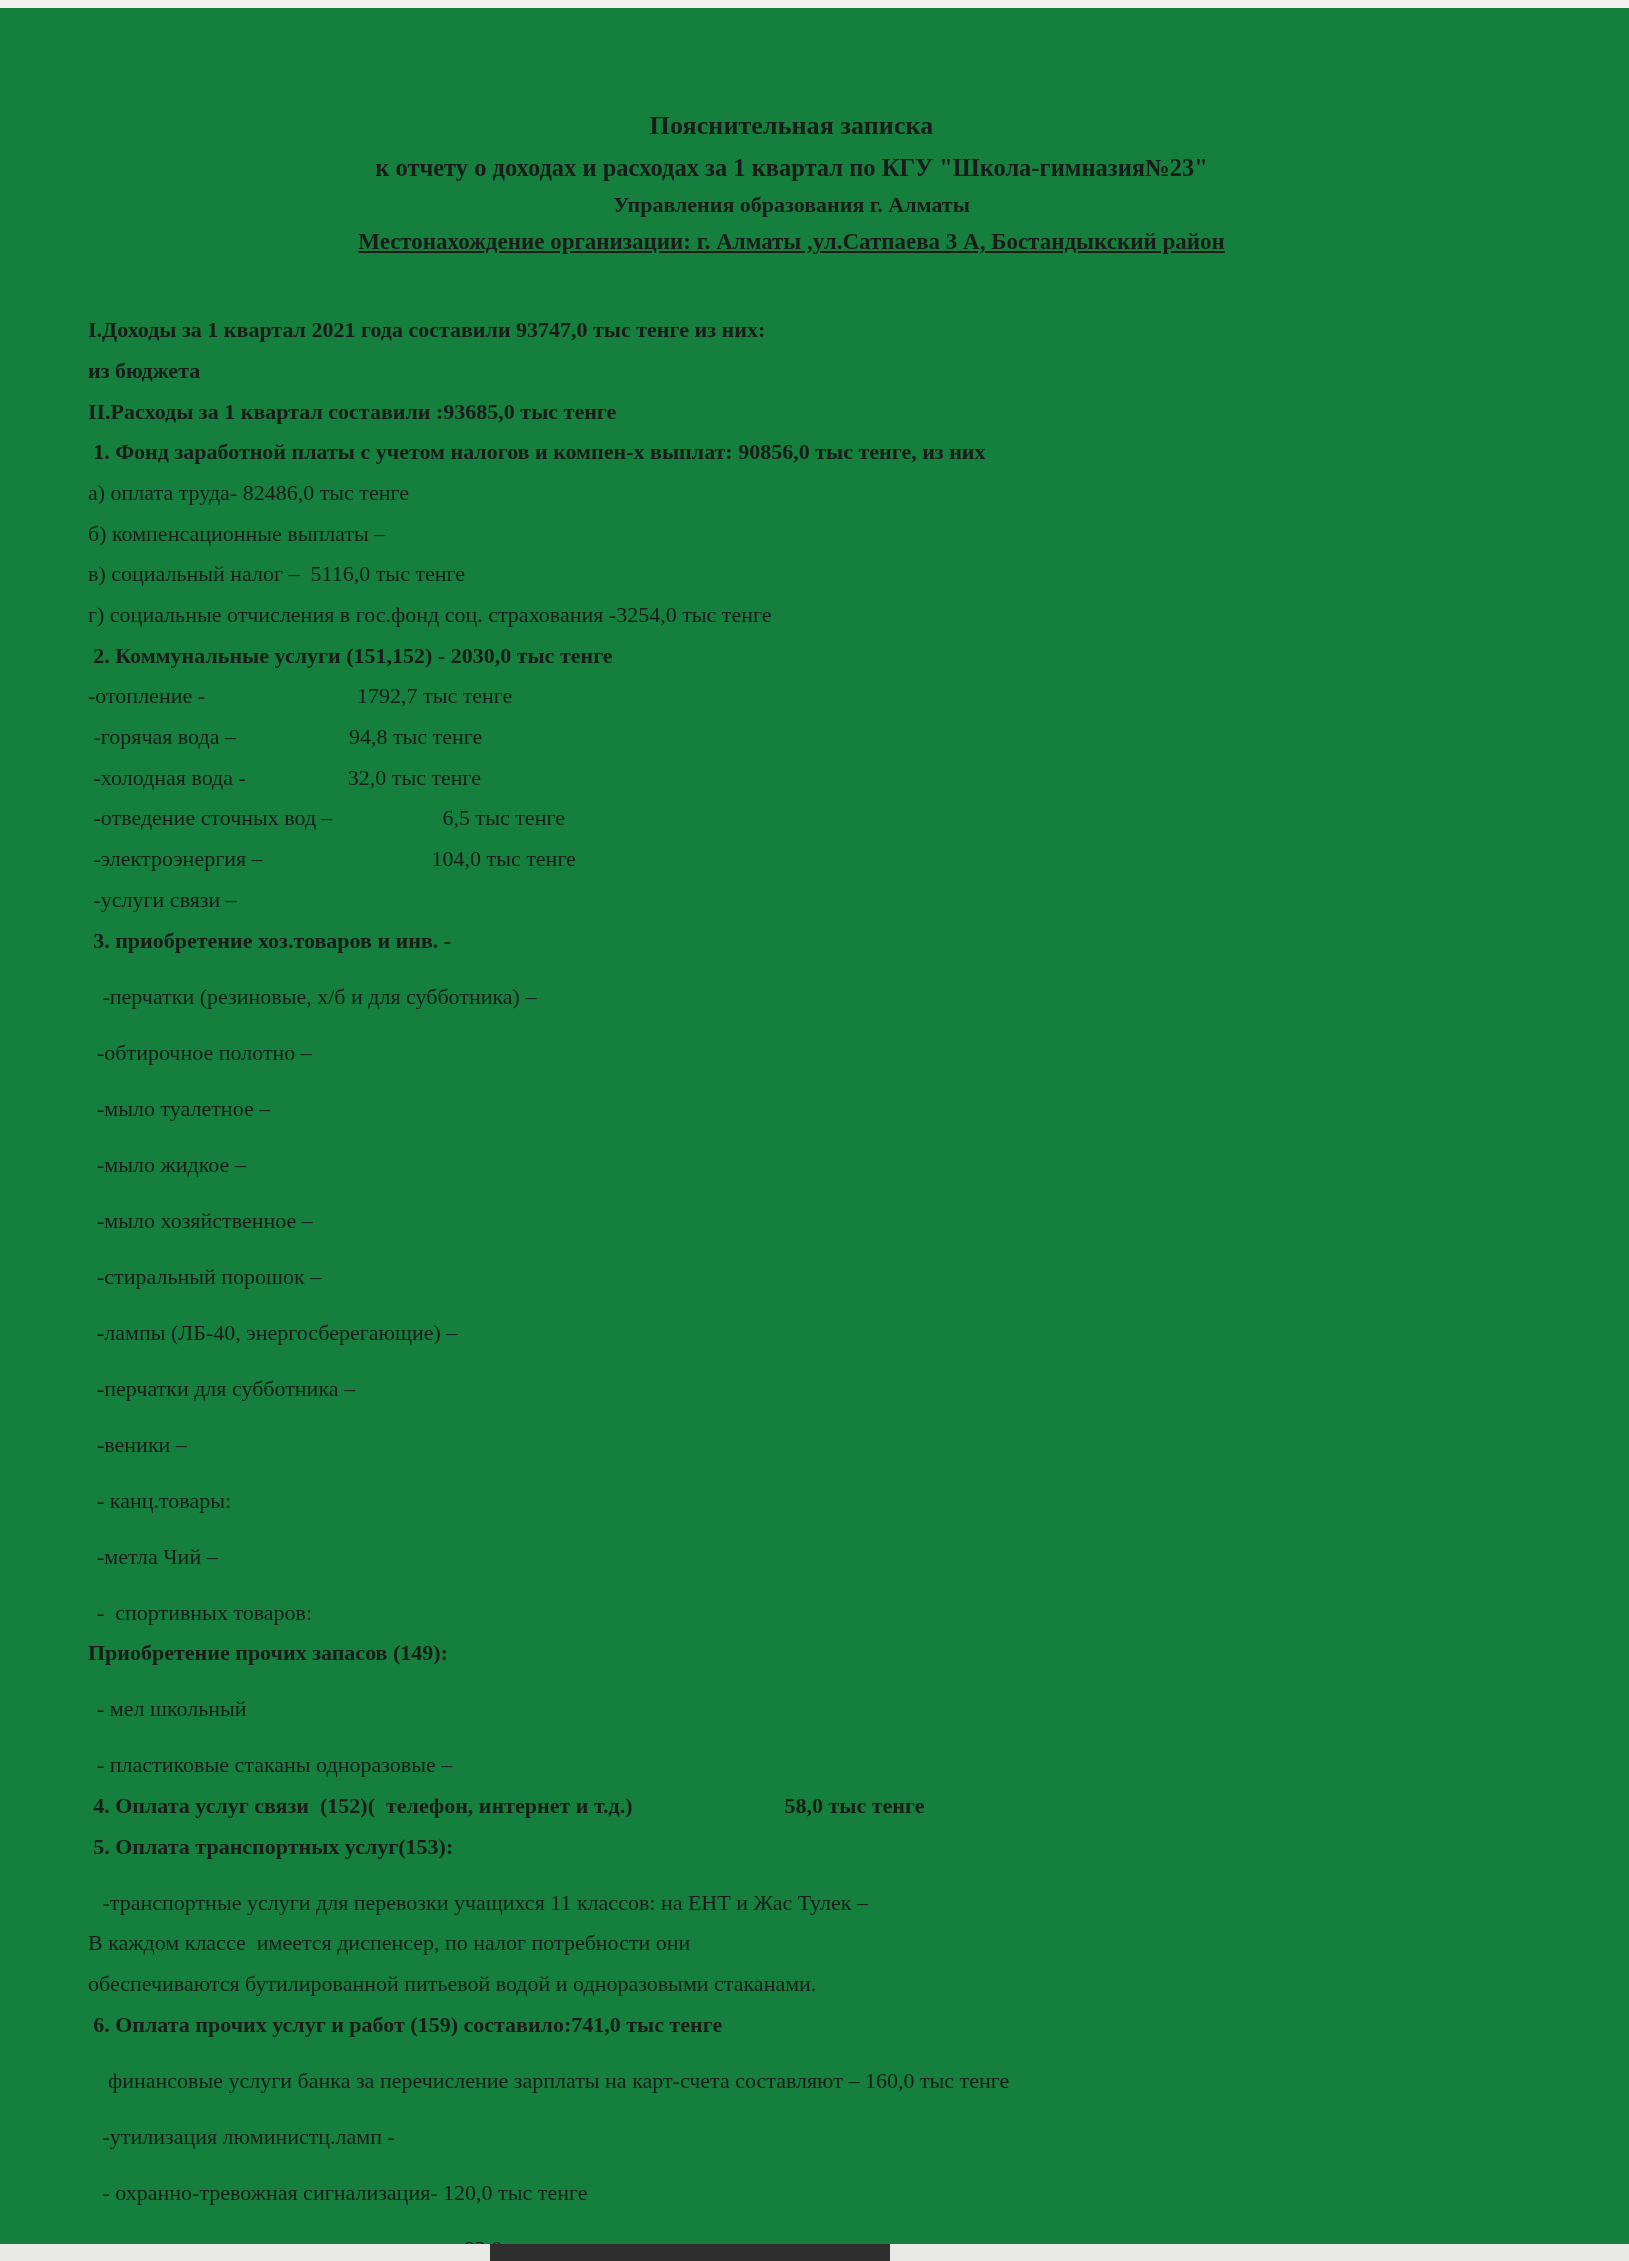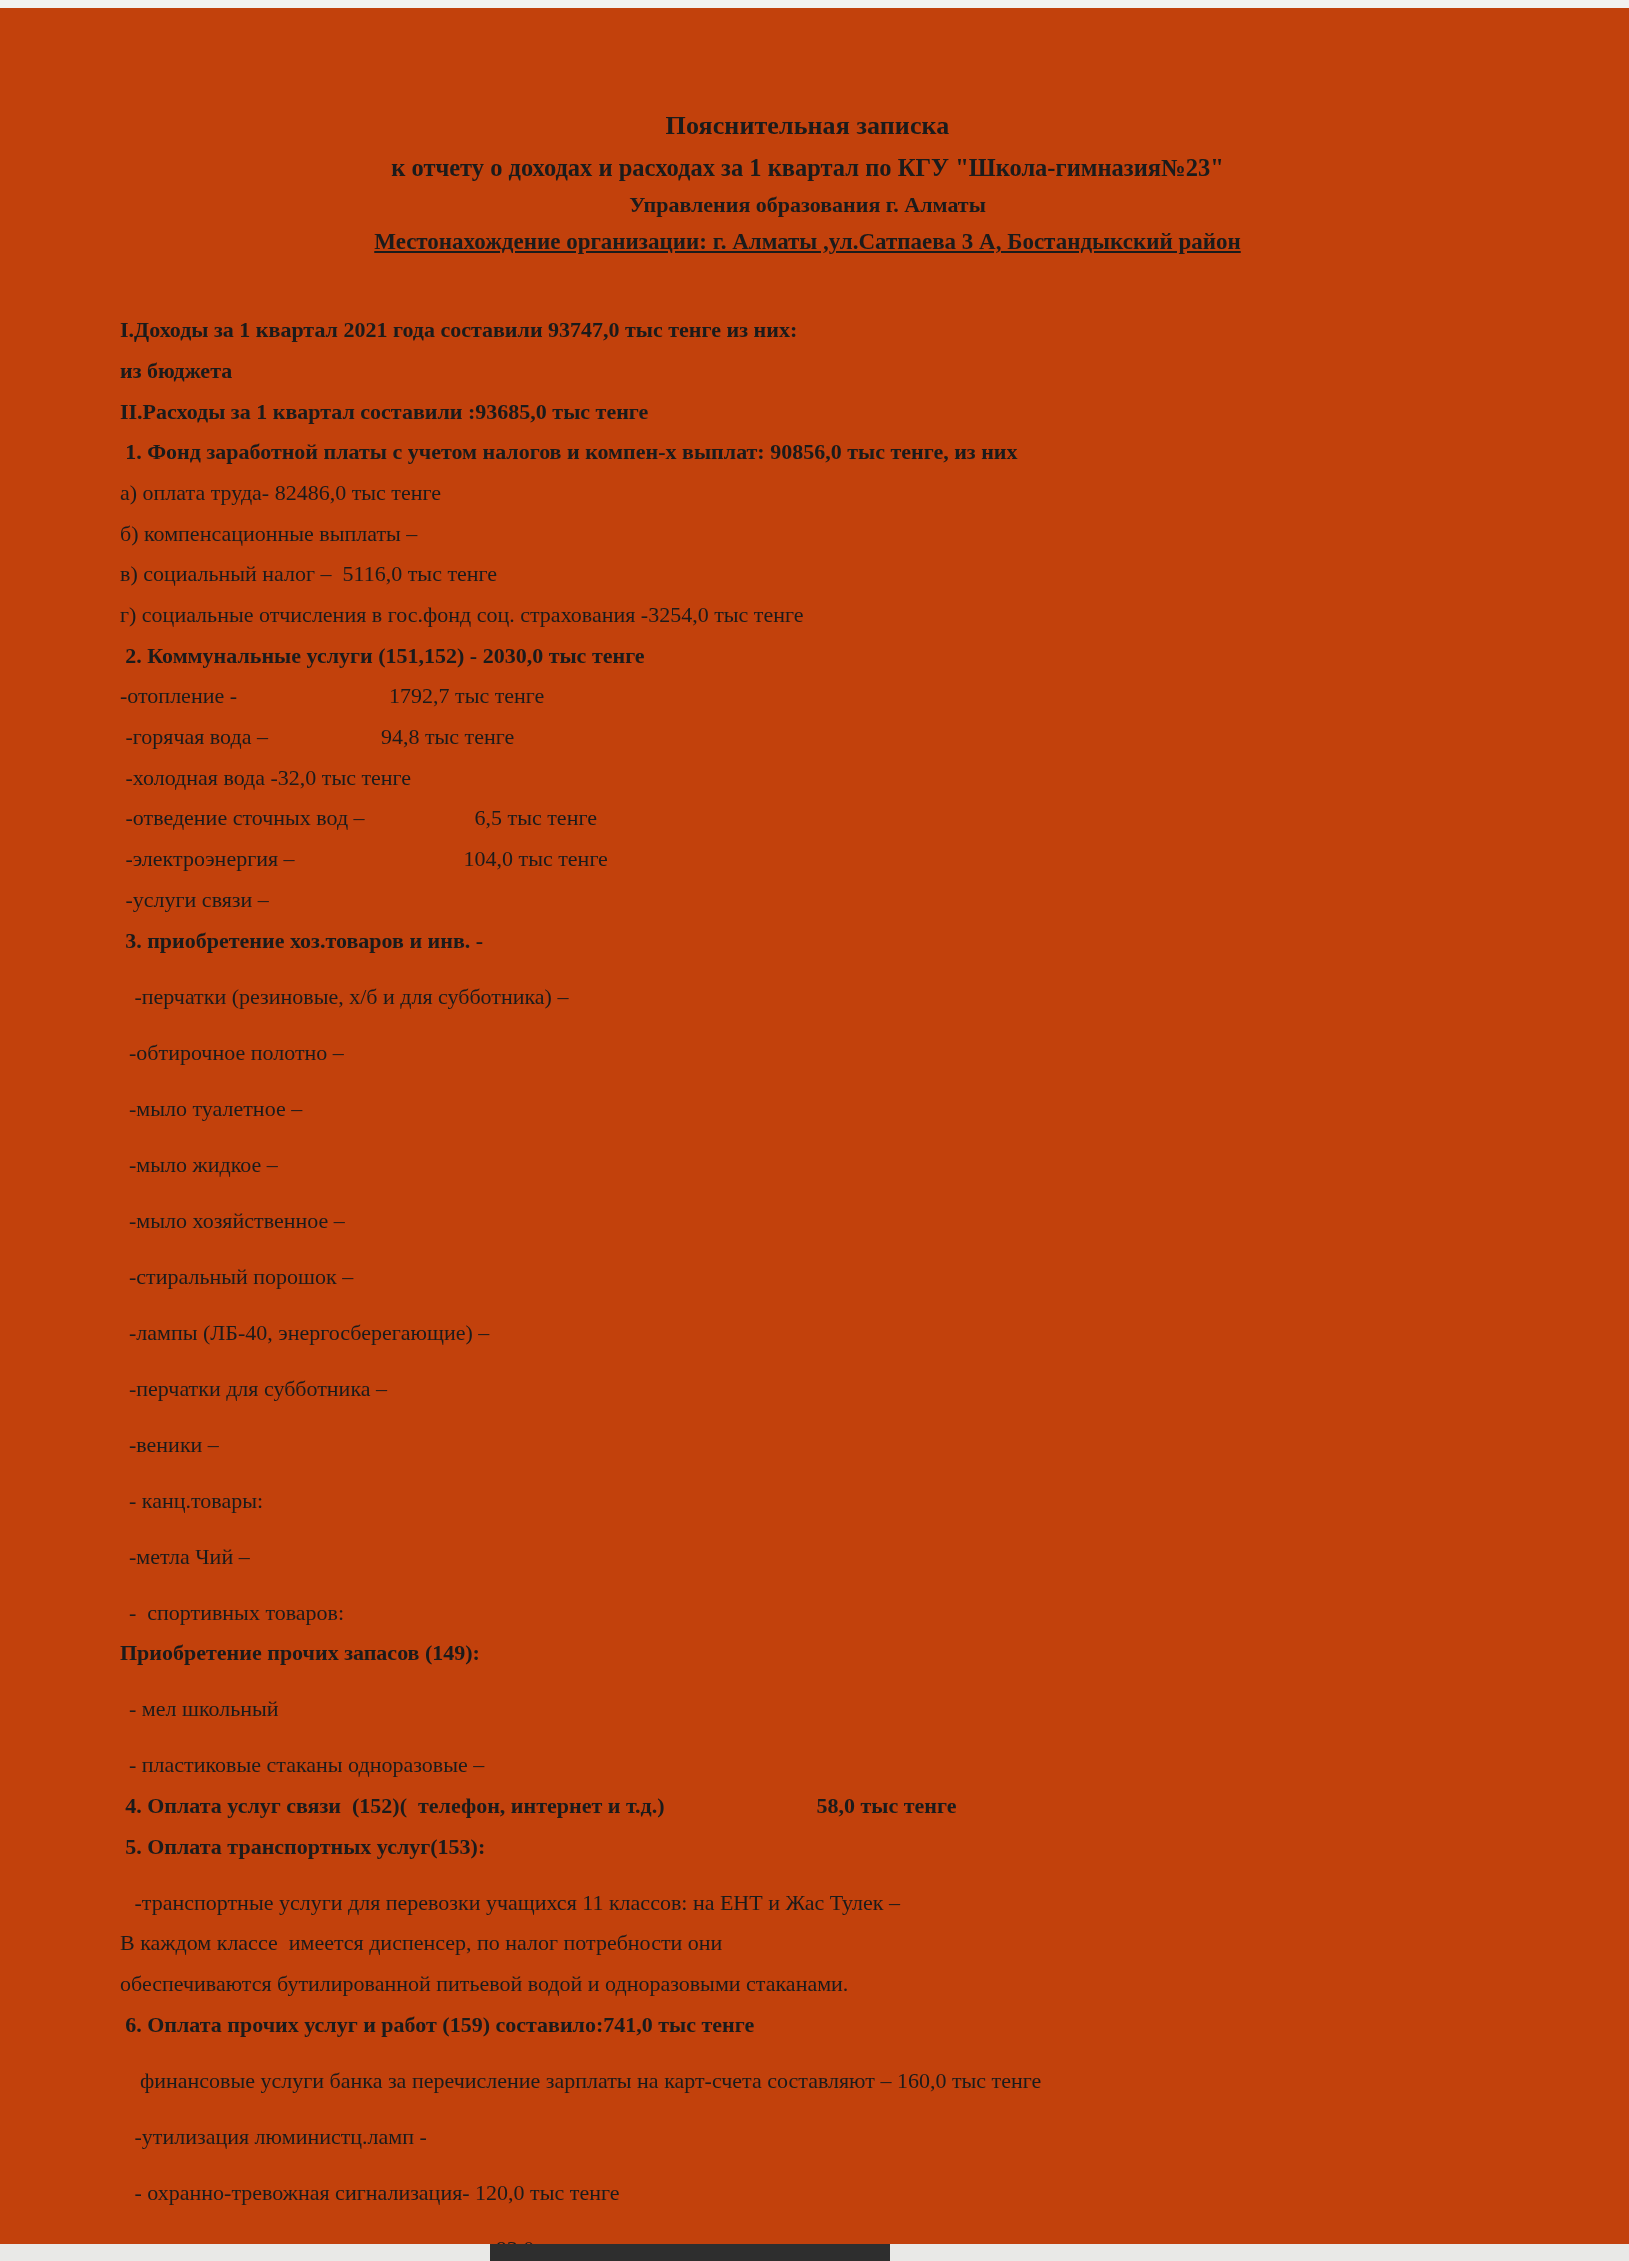--- a/index.html
+++ b/index.html
@@ -14,23 +14,23 @@
     color: #1b1b1b;
     position: relative;
     overflow: hidden;
   }
   .page {
     position: absolute;
     top: 0;
     left: 0;
     width: 1630px;
     height: 2261px;
-    background: #c2410c;
+    background: #15803d;
     box-sizing: border-box;
-    padding: 110px 135px 0 120px;
+    padding: 110px 135px 0 88px;
   }
   
   .scan-top-edge {
     position: absolute;
     top: 0; left: 0; right: 0;
     height: 7.7px;
     background: #f2f2f0;
   }
   .scan-bottom-edge {
     position: absolute;
@@ -135,21 +135,21 @@
     <div class="line two-col">
       <span class="lbl">-отопление -</span>
       <span class="val" style="margin-left:152px">1792,7 тыс тенге</span>
     </div>
     <div class="line two-col">
       <span class="lbl"> -горячая вода –</span>
       <span class="val" style="margin-left:113px">94,8 тыс тенге</span>
     </div>
     <div class="line two-col">
       <span class="lbl"> -холодная вода -</span>
-      <span class="val" style="">32,0 тыс тенге</span>
+      <span class="val" style="margin-left:102px">32,0 тыс тенге</span>
     </div>
     <div class="line two-col">
       <span class="lbl"> -отведение сточных вод –</span>
       <span class="val" style="margin-left:110px">6,5 тыс тенге</span>
     </div>
     <div class="line two-col">
       <span class="lbl"> -электроэнергия –</span>
       <span class="val" style="margin-left:169px">104,0 тыс тенге</span>
     </div>
     <div class="line two-col">

